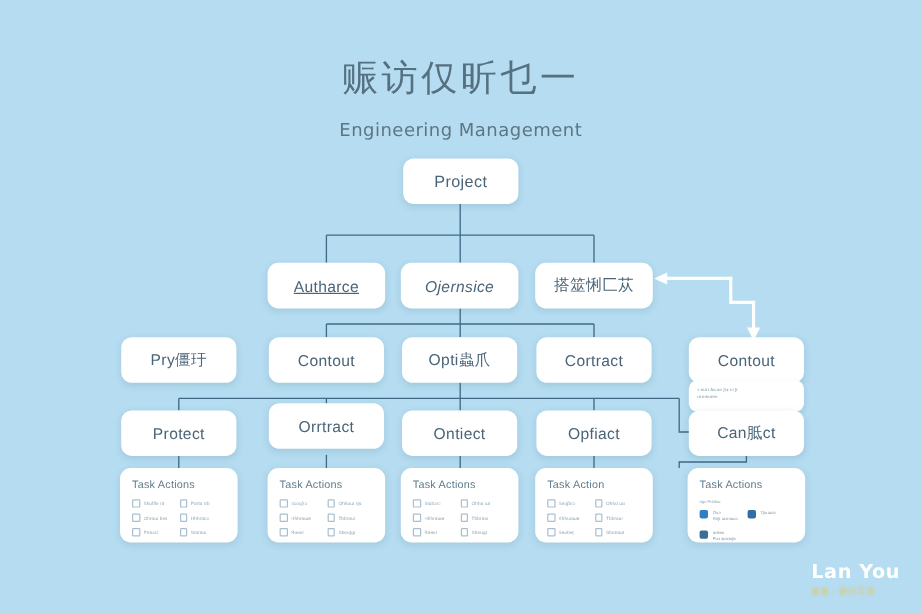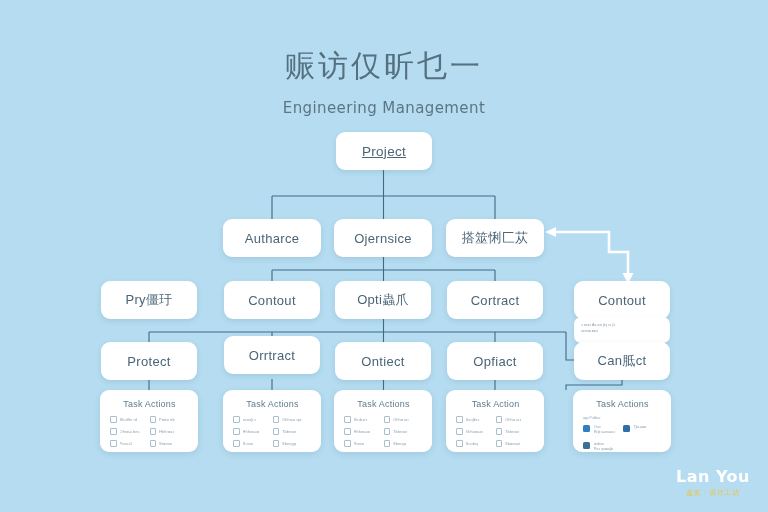--- a/index.html
+++ b/index.html
@@ -28,21 +28,21 @@
 
   
   .node{
     position:absolute;background:#ffffff;border-radius:9px;
     box-shadow:0 2px 5px rgba(70,110,135,.17);
     display:flex;align-items:center;justify-content:center;
     color:#4a6577;letter-spacing:.3px;
     filter:blur(.18px);
   }
   .node span{display:block;filter:blur(.15px);}
-  .n-root{width:96px;height:38px;font-size:13.5px;text-decoration:underline;}
+  .n-root{width:96px;height:38px;font-size:13.5px;}
   .n-l2{width:98px;height:38px;font-size:13px;}
   .n-l3{width:96px;height:38px;font-size:13px;}
   .n-l4{width:96px;height:38px;font-size:13px;}
 
   
   .note{
     position:absolute;background:#fff;border-radius:7px;
     box-shadow:0 2px 4px rgba(70,110,135,.14);
     padding:5px 7px;box-sizing:border-box;
   }
@@ -53,21 +53,20 @@
 
   
   .card{
     position:absolute;background:#fff;border-radius:9px;
     box-shadow:0 2px 6px rgba(70,110,135,.16);
     box-sizing:border-box;padding:9px 9px 8px 10px;
   }
   .card-title{
     font-size:9px;color:#5f7c8c;letter-spacing:.2px;margin-bottom:7px;
     filter:blur(.3px);
-    text-align:center;
   }
   .card-sub{
     font-size:3.4px;color:#90a8b6;margin-bottom:5px;filter:blur(.45px);
   }
   .chk-grid{display:flex;flex-wrap:wrap;}
   .chk{
     width:50%;display:flex;align-items:center;gap:3px;
     margin-bottom:5.5px;
   }
   .chk-box{
@@ -83,21 +82,21 @@
   .ico{
     width:7px;height:7px;border-radius:1.5px;background:#2f7fc4;flex:none;
     position:relative;
   }
   .ico.dark{background:#3b6f93;}
   .ico.solid{background:#2f6ea8;}
   .chk-2l{font-size:3.5px;line-height:4.6px;color:#7f99a9;filter:blur(.45px);}
   .chk-2l b{display:block;font-weight:400;color:#7f99a9;}
 
   
-  .wm{position:absolute;right:18px;bottom:14px;text-align:center;}
+  .wm{position:absolute;right:18px;bottom:14px;text-align:left;}
   .wm-main{
     font-size:16px;color:#ffffff;font-weight:700;letter-spacing:.5px;
     font-family:"DejaVu Sans",sans-serif;filter:blur(.2px);
   }
   .wm-sub{
     font-size:7px;color:#f0c33c;letter-spacing:.6px;margin-top:2px;
     filter:blur(.7px);
   }
 </style>
 </head>
@@ -148,24 +147,24 @@
       <path d="M553 232 L609 232 L609 252 L628 252 L628 276"></path>
     </g>
     <polygon points="545,232 556,227 556,237" fill="#ffffff"></polygon>
     <polygon points="628,284 622.5,273 633.5,273" fill="#ffffff"></polygon>
   </svg>
 
   <div class="node n-root" style="left:336px;top:132px;">
     <span>Project</span>
   </div>
 
-  <div class="node n-l2" style="left:223px;top:219px;">
+  <div class="node n-l2" style="left:223px;top:219px;text-decoration:underline;">
     <span>Autharce</span>
   </div>
-  <div class="node n-l2" style="left:334px;top:219px;">
+  <div class="node n-l2" style="left:334px;top:219px;font-style:italic;">
     <span>Ojernsice</span>
   </div>
   <div class="node n-l2" style="left:446px;top:219px;">
     <span>搭筮悧匚苁</span>
   </div>
 
   <div class="node n-l3" style="left:101px;top:281px;">
     <span>Pry僵玗</span>
   </div>
   <div class="node n-l3" style="left:224px;top:281px;">

